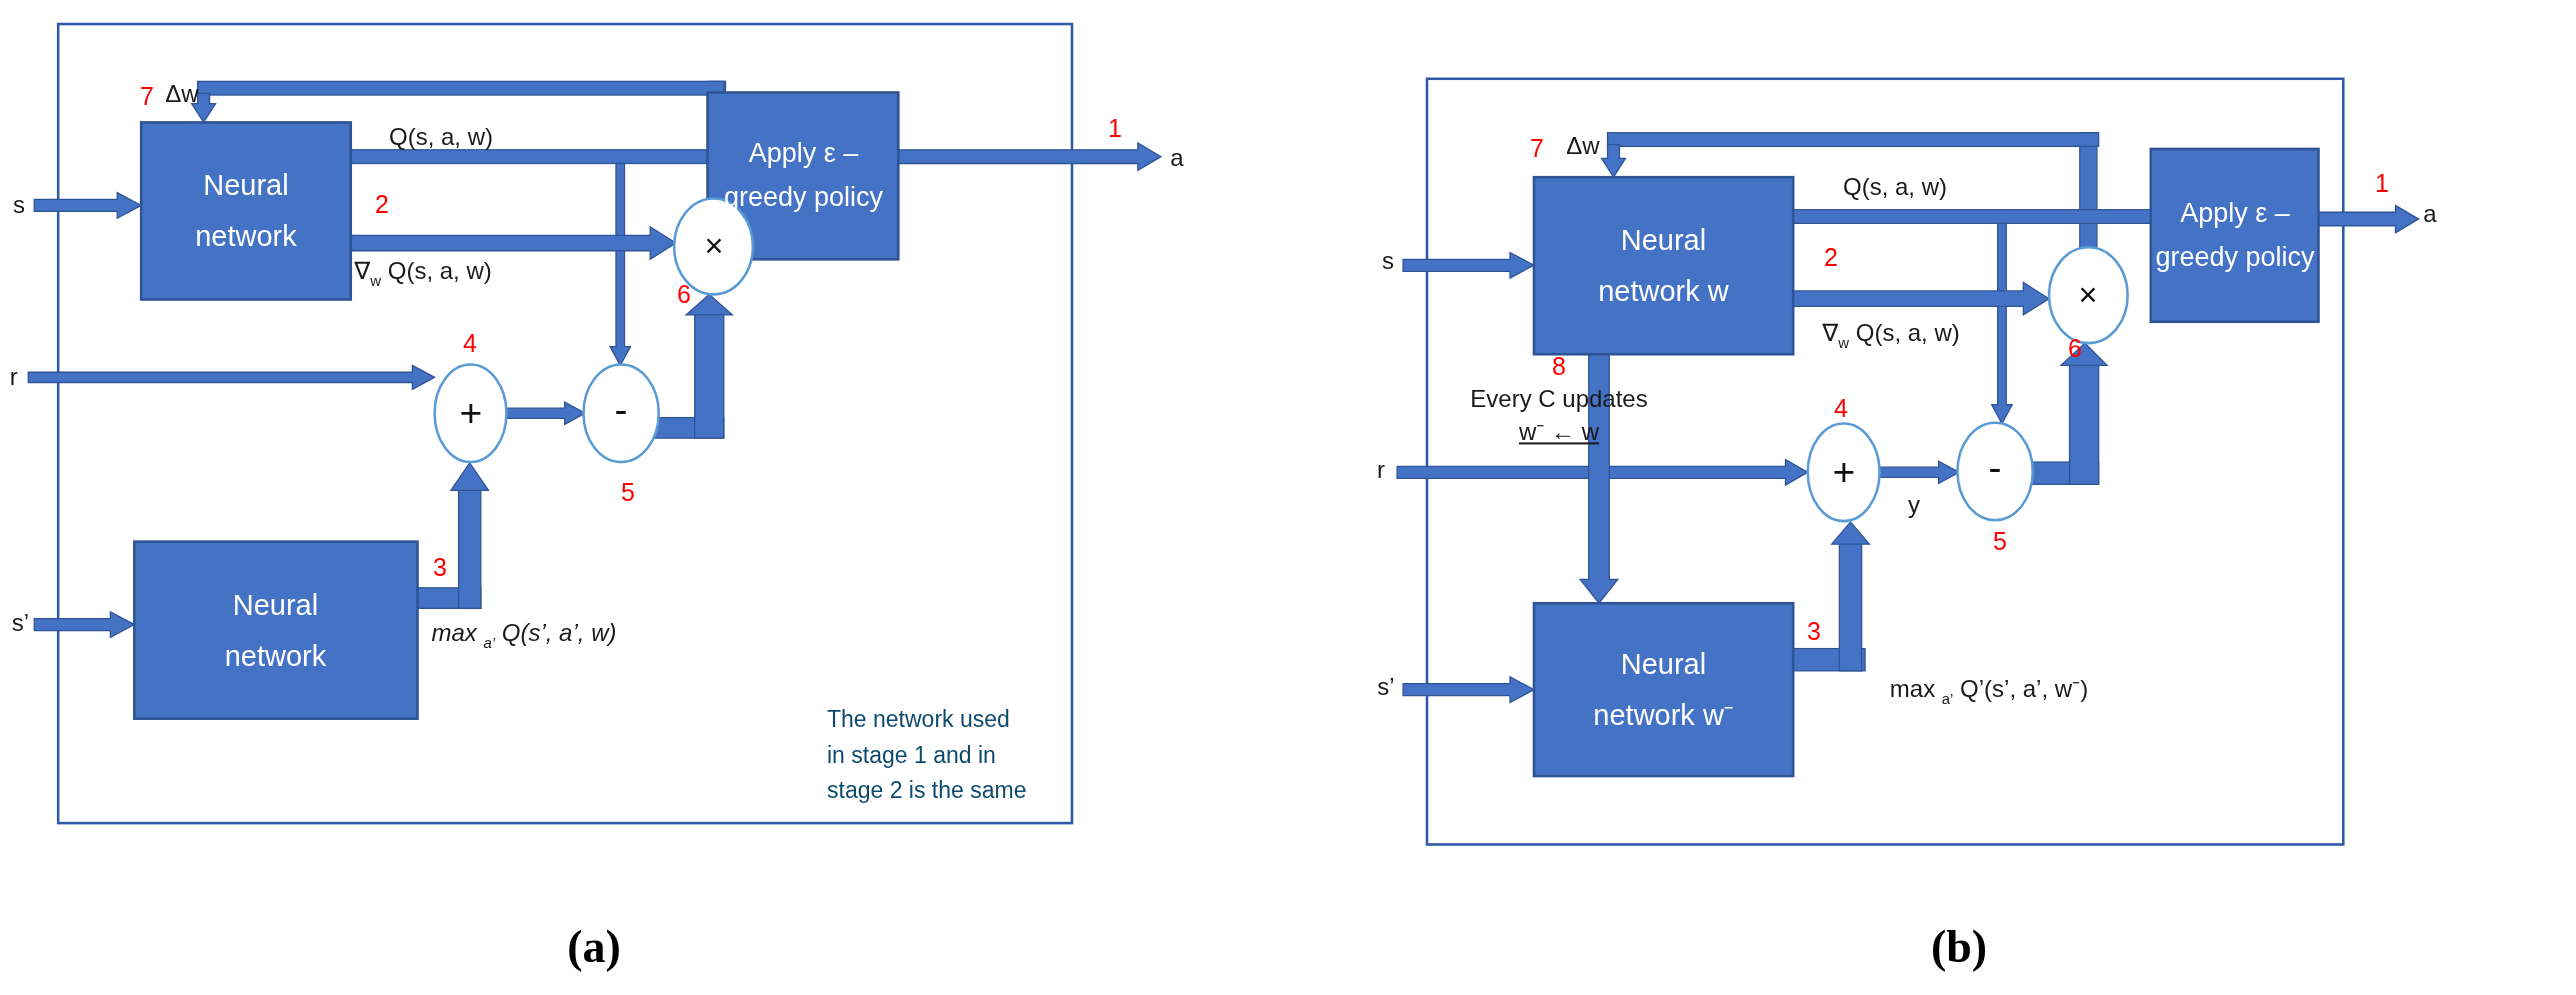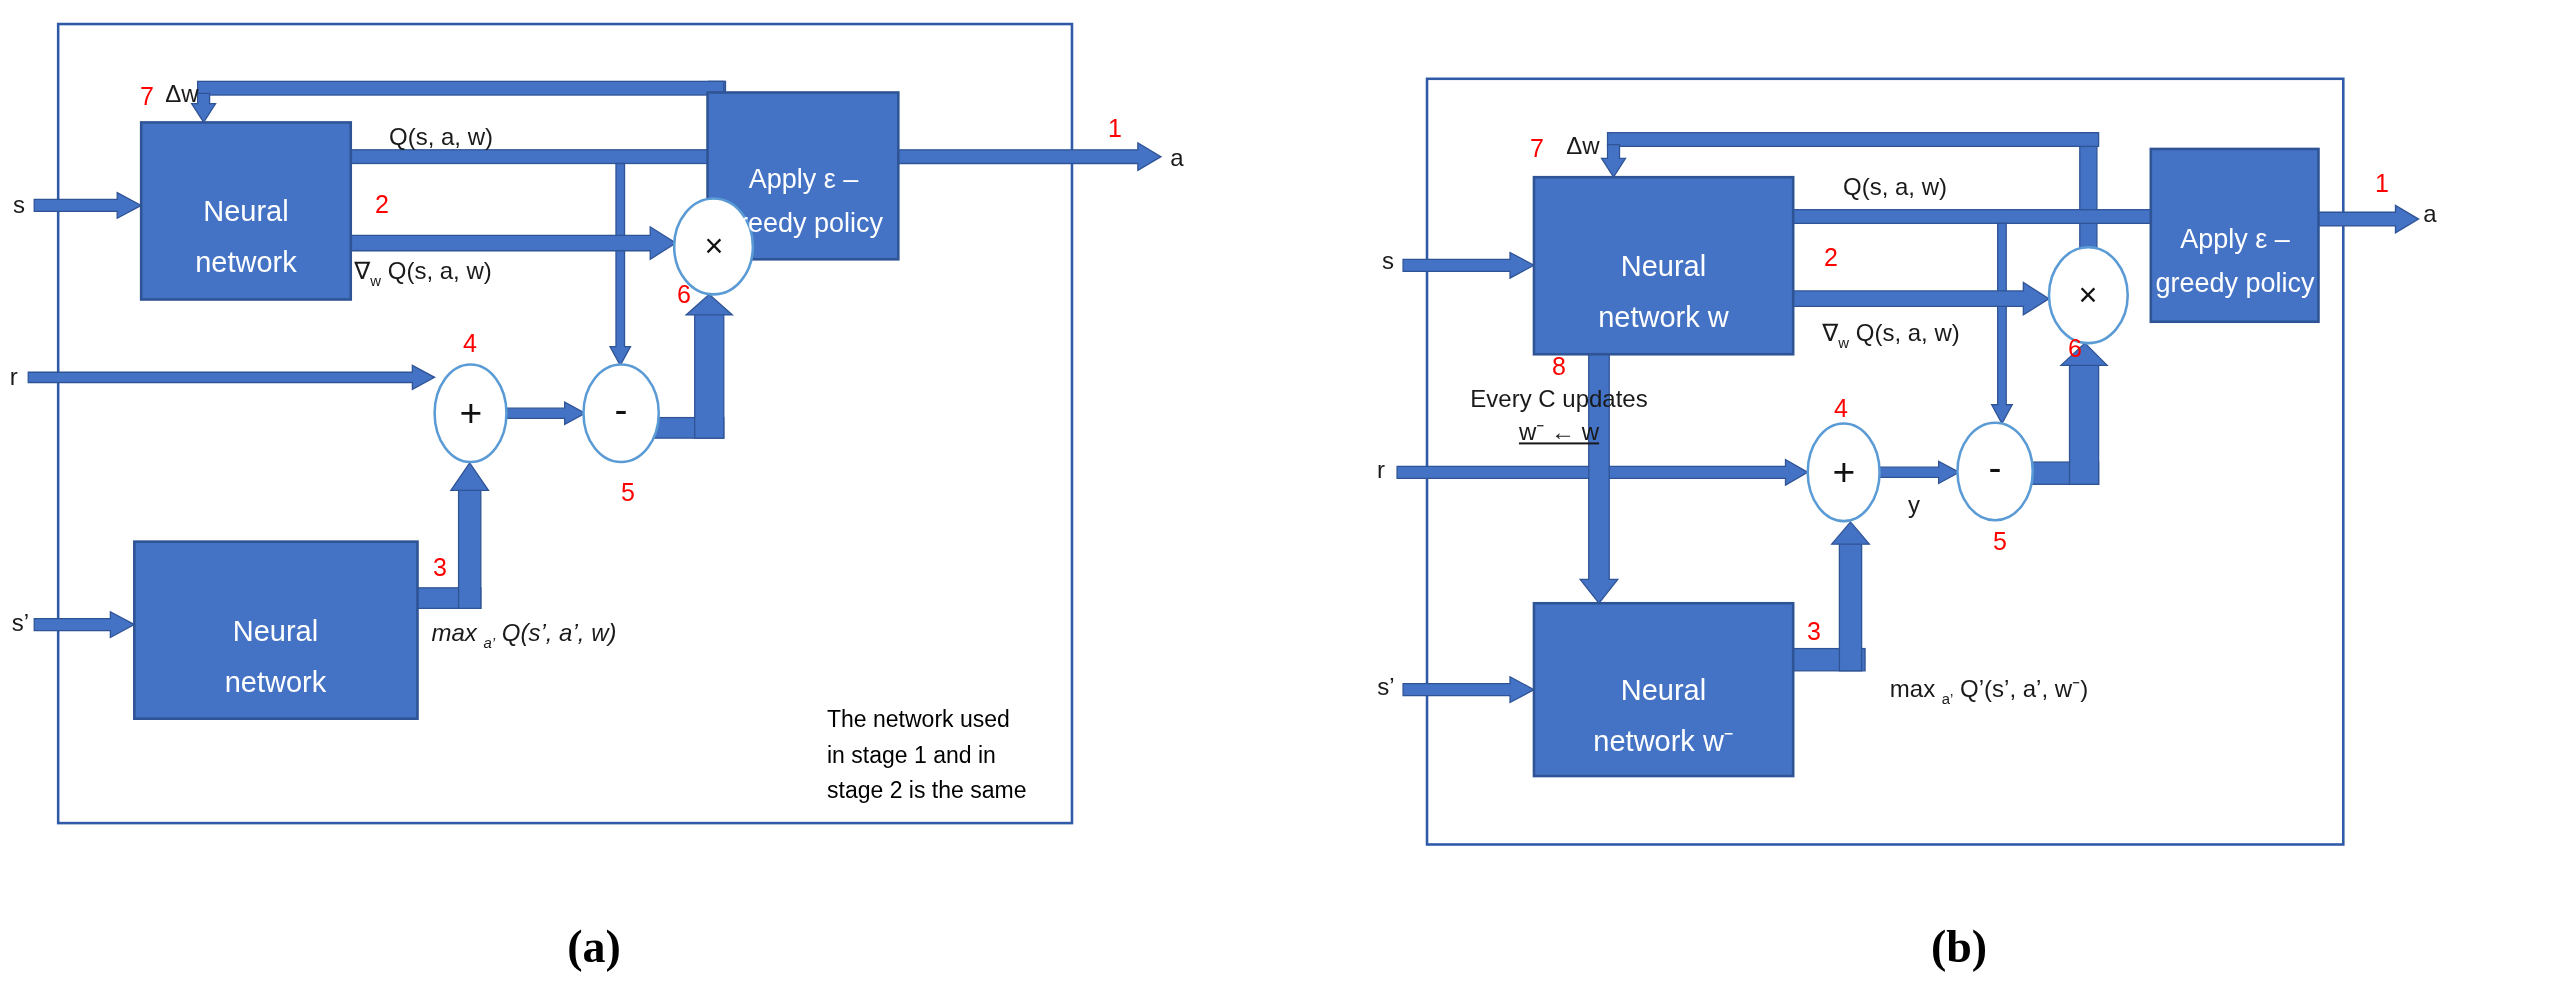--- a/index.html
+++ b/index.html
@@ -18,32 +18,32 @@
     font-size:24px;
     white-space:pre-line;
     text-align:center;
     line-height:1.3;
   }
   .red{color:#ff0000;font-size:25px;font-weight:400;}
   .boxtext{
     position:absolute;
     display:flex;align-items:center;justify-content:center;
     color:#ffffff;font-size:29px;line-height:1.75;
-    text-align:center;white-space:pre-line;margin-top:26px;
+    text-align:center;white-space:pre-line;
   }
   .op{
     position:absolute;transform:translate(-50%,-50%);
     color:#111;font-weight:400;
   }
   .op-plus{font-size:39px;}
   .op-minus{font-size:39px;}
   .op-times{font-size:32.5px;}
   .note{
     position:absolute;
-    color:#000000;font-size:23px;line-height:1.55;
+    color:#0c4a6e;font-size:23px;line-height:1.55;
     white-space:pre-line;text-align:left;
   }
   .caption{
     position:absolute;transform:translate(-50%,-50%);
     font-family:"Liberation Serif", serif;
     font-weight:bold;font-size:46px;color:#000;
   }
   .sub{font-size:0.62em;vertical-align:-0.45em;}
   .mathlbl{white-space:nowrap;text-align:right;}
 </style>

